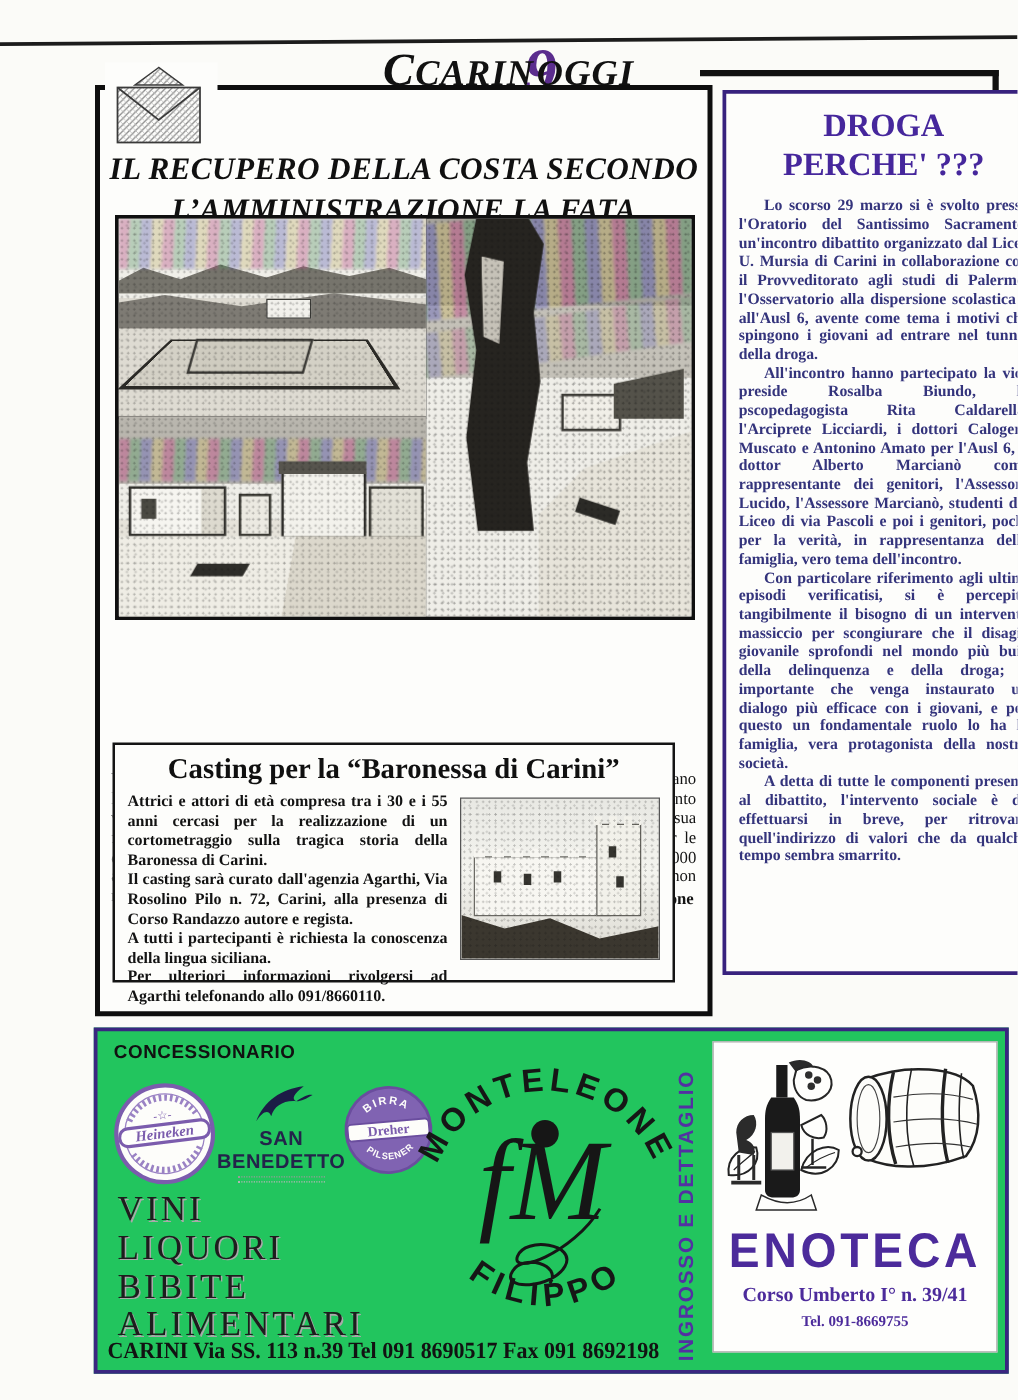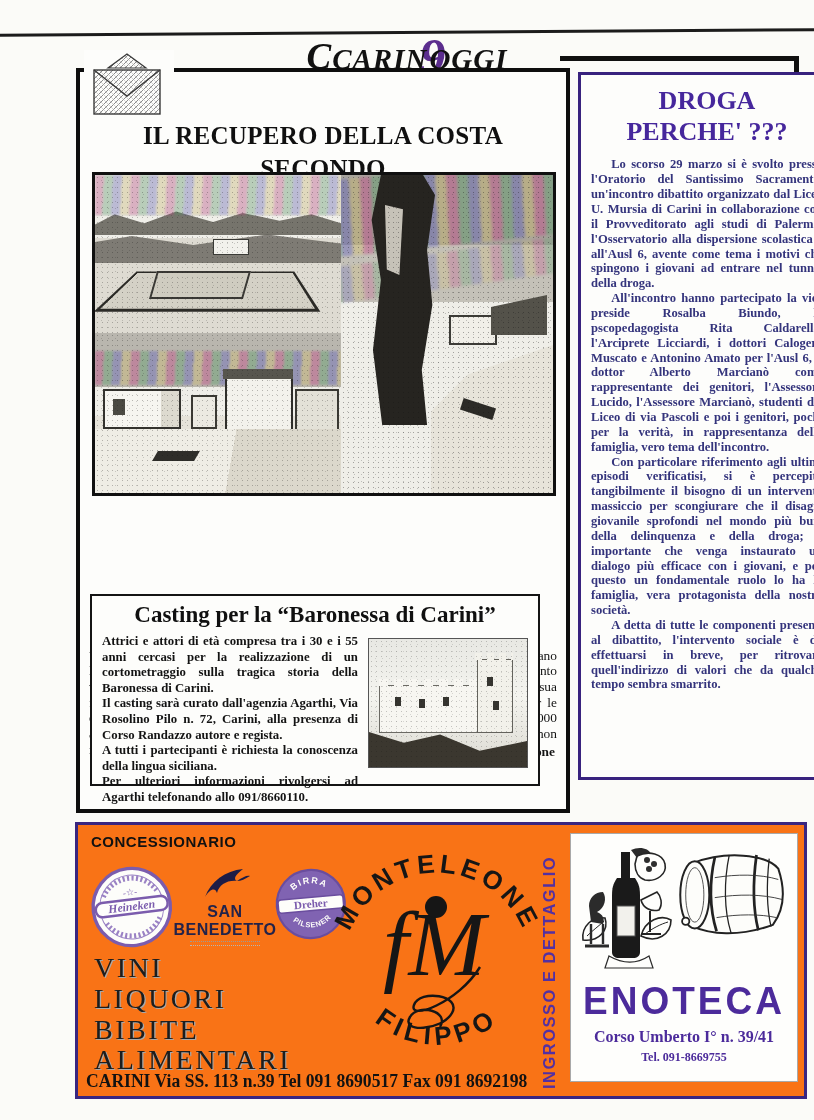--- a/index.html
+++ b/index.html
@@ -9,21 +9,21 @@
   
   .scanline{left:0;top:31px;width:100%;height:3px;background:#1c1c1c;transform:rotate(-0.4deg);}
   .masthead{left:50%;top:22px;transform:translateX(-50%);white-space:nowrap;font-style:italic;font-weight:bold;color:#111;}
   .mast-part{font-size:29px;letter-spacing:1px;position:relative;z-index:2;}
   .mast-c{font-size:37px;}
   .mast-9{font-size:52px;color:#5b2d8e;margin:0 -16px 0 -8px;position:relative;z-index:1;top:6px;}
 
   
   .main-box{left:76px;top:68px;width:486px;height:737px;border:4px solid #0e0e0e;background:#fdfdfb;}
   .envelope{left:84px;top:50px;width:86px;height:72px;background:#fdfdfb;padding:2px;z-index:5;}
-  .headline{width:100%;text-align:center;margin-top:48px;font-weight:bold;font-size:25px;line-height:1.3;color:#101010;letter-spacing:.3px;}
+  .headline{width:100%;text-align:center;margin-top:48px;font-weight:bold;font-style:italic;font-size:25px;line-height:1.3;color:#101010;letter-spacing:.3px;}
   .collage{left:12px;top:100px;width:458px;height:318px;border:3px solid #101010;background:#c9c7c1;}
   .photo{position:absolute;overflow:hidden;}
   .noise{position:absolute;inset:0;background-image:radial-gradient(rgba(20,20,20,.5) .8px,transparent 1px),radial-gradient(rgba(40,40,40,.35) .8px,transparent 1px);background-size:5px 5px,7px 7px;background-position:0 0,3px 2px;opacity:.55;}
   .rainbow{position:absolute;left:0;right:0;filter:blur(1.2px);opacity:.6;background:repeating-linear-gradient(93deg,rgba(196,60,130,.5) 0 9px,rgba(70,150,90,.45) 9px 18px,rgba(80,80,190,.45) 18px 27px,rgba(215,190,90,.4) 27px 36px);}
   .shape{position:absolute;}
 
   .body-text{margin:8px 9px 0 9px;font-size:13.4px;line-height:1.17;text-align:justify;color:#141414;position:relative;padding-bottom:2px;}
   .signature{position:absolute;right:2px;bottom:0;font-weight:bold;}
 
   
@@ -35,21 +35,21 @@
   .castle{width:158px;height:128px;border:1px solid #555;position:relative;overflow:hidden;background:linear-gradient(#e8e8e3,#f4f4ef 45%,#dcdad2);flex:none;margin-top:4px;}
 
   
   .droga-bracket{left:560px;top:56px;width:234px;height:26px;border-top:5px solid #101010;border-right:5px solid #101010;}
   .droga-box{left:578px;top:72px;width:258px;height:708px;border:3px solid #38227e;background:#fdfdfb;box-sizing:border-box;padding:4px 10px;}
   .droga-title{text-align:center;font-weight:bold;font-size:26px;line-height:1.2;color:#46279c;margin-top:6px;}
   .droga-body{margin-top:10px;}
   .droga-body p{margin:0;font-weight:bold;font-size:12.6px;line-height:1.18;text-align:justify;text-indent:1.6em;color:#34347c;hyphens:auto;}
 
   
-  .ad-box{left:75px;top:822px;width:726px;height:271px;border:3px solid #3a2680;background:#f97316;}
+  .ad-box{left:75px;top:822px;width:726px;height:271px;border:3px solid #3a2680;background:#22c55e;}
   .concessionario{left:13px;top:8px;font-family:"Liberation Sans",sans-serif;font-weight:bold;font-size:15px;letter-spacing:.5px;color:#111;}
   .sanben{left:92px;top:42px;width:110px;text-align:center;}
   .sanben-name{font-family:"Liberation Sans",sans-serif;font-weight:bold;font-size:16px;letter-spacing:.5px;color:#23234a;}
   .sanben-sub{margin:2px auto 0;width:70px;border-top:1px dotted #9a9a9a;height:3px;border-bottom:1px dotted #b5b5b5;filter:blur(.4px);}
   .vini{left:16px;top:128px;font-size:28px;letter-spacing:2.5px;line-height:1.1;color:#1d1d1d;text-shadow:1.2px 1.2px 0 #a9a9a9;}
   .addr{left:8px;top:246px;font-weight:bold;font-size:18.5px;white-space:nowrap;transform:scaleX(.95);transform-origin:left;color:#121212;}
   .vertical-label{left:462px;top:4px;height:260px;writing-mode:vertical-rl;transform:rotate(180deg);font-family:"Liberation Sans",sans-serif;font-weight:bold;font-size:16.5px;letter-spacing:1.5px;color:#5330a2;}
   .enoteca-box{left:492px;top:8px;width:226px;height:247px;border:1.5px solid #a9a9a9;background:#fefefc;}
   .enoteca-name{left:0;top:146px;width:100%;text-align:center;font-family:"Liberation Sans",sans-serif;font-weight:bold;font-size:37px;letter-spacing:3px;color:#4c2b9b;transform:scaleY(1.05);}
   .enoteca-addr{left:0;top:194px;width:100%;text-align:center;font-weight:bold;font-size:16px;color:#4c2b9b;}

